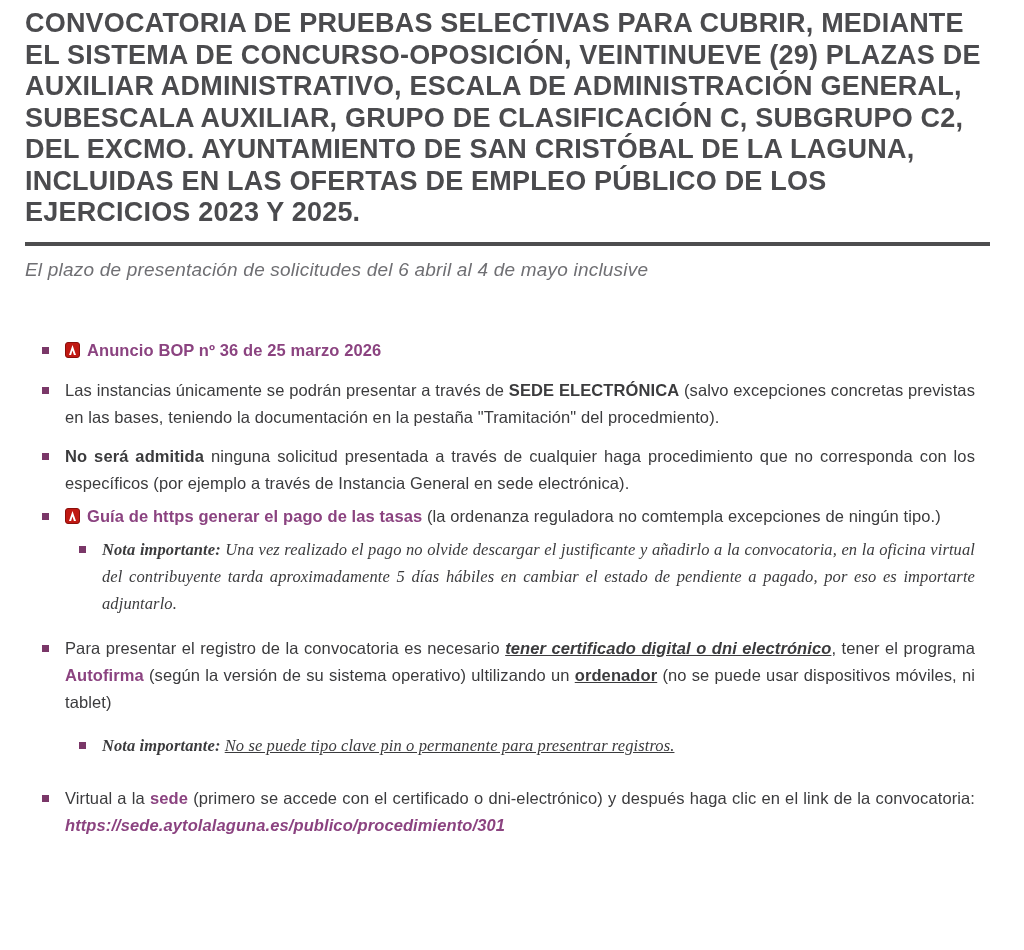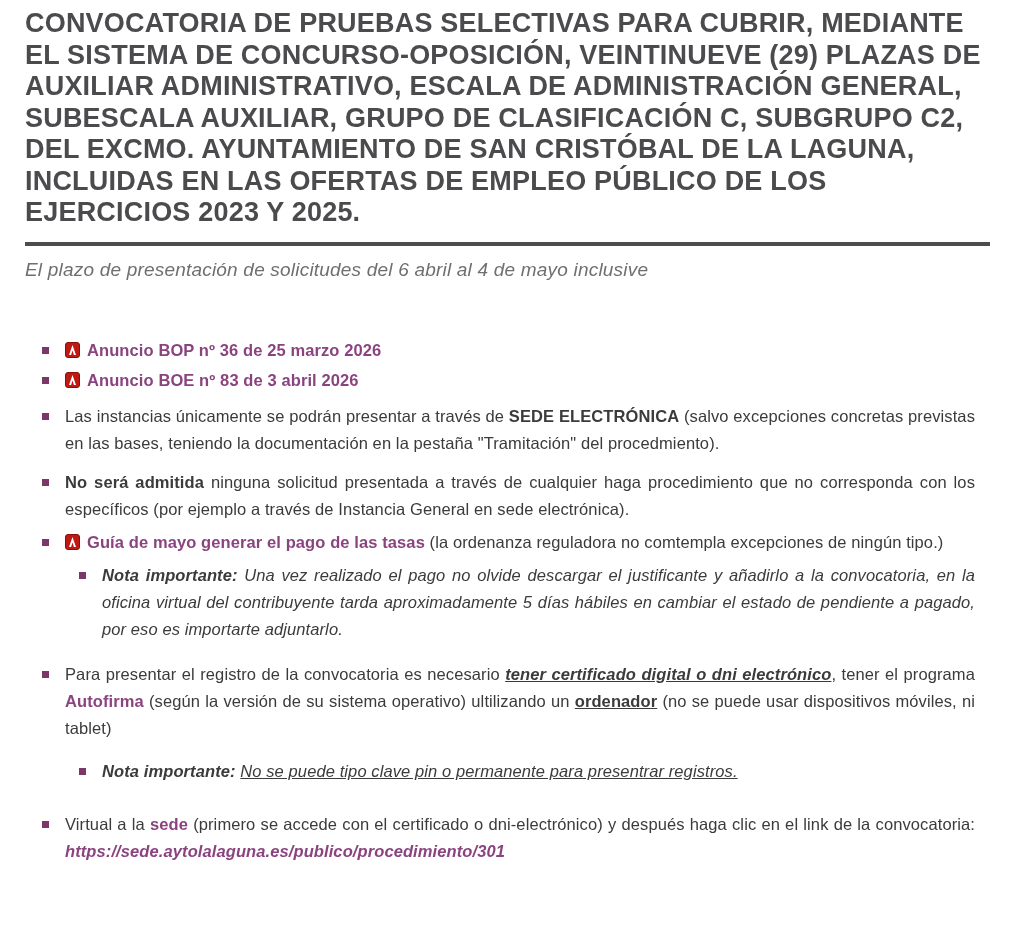--- a/index.html
+++ b/index.html
@@ -36,21 +36,21 @@
     font-style: italic;
     color: #6f6f73;
     letter-spacing: 0.2px;
   }
   .list {
     margin-top: 56px;
     padding-left: 17px;
     padding-right: 15px;
   }
   .li { display: flex; }
-  .li.nested { margin-left: 37px; }
+  .li.nested { margin-left: 37px; font-family: Liberation Serif, serif; }
   .bullet {
     flex: 0 0 auto;
     width: 7px; height: 7px;
     background: #7a3768;
     margin: 10px 16px 0 0;
   }
   .content {
     flex: 1;
     font-size: 16.5px;
     line-height: 27px;
@@ -80,57 +80,48 @@
 <main class="page">
 
   <h1 class="title">CONVOCATORIA DE PRUEBAS SELECTIVAS PARA CUBRIR, MEDIANTE EL SISTEMA DE CONCURSO-OPOSICIÓN, VEINTINUEVE (29) PLAZAS DE AUXILIAR ADMINISTRATIVO, ESCALA DE ADMINISTRACIÓN GENERAL, SUBESCALA AUXILIAR, GRUPO DE CLASIFICACIÓN C, SUBGRUPO C2, DEL EXCMO. AYUNTAMIENTO DE SAN CRISTÓBAL DE LA LAGUNA, INCLUIDAS EN LAS OFERTAS DE EMPLEO PÚBLICO DE LOS EJERCICIOS 2023 Y 2025.</h1>
 
   <hr class="rule">
 
   <p class="subtitle">El plazo de presentación de solicitudes del 6 abril al 4 de mayo inclusive</p>
 
   <section class="list">
 
-    <div class="li" style="margin-bottom:3px">
+    <div class="li" style="margin-bottom:13px">
       <span class="bullet"></span>
       <div class="content">
         <a class="link"><span class="pdficon"><svg width="15" height="16" viewBox="0 0 15 16">
                 <rect x="0.5" y="0.5" width="14" height="15" rx="2.5" fill="#c01812" stroke="#8a0f0b"></rect>
                 <polygon points="7.5,3 11,13 8.9,13 7.5,8.4 6.1,13 4,13" fill="#ffffff"></polygon>
               </svg></span><span>Anuncio BOP nº 36 de 25 marzo 2026</span></a>
       </div>
     </div>
 
-    <div class="li" style="margin-bottom:9px">
-      <span class="bullet"></span>
-      <div class="content">
-        <a class="link"><span class="pdficon"><svg width="15" height="16" viewBox="0 0 15 16">
-                <rect x="0.5" y="0.5" width="14" height="15" rx="2.5" fill="#c01812" stroke="#8a0f0b"></rect>
-                <polygon points="7.5,3 11,13 8.9,13 7.5,8.4 6.1,13 4,13" fill="#ffffff"></polygon>
-              </svg></span><span>Anuncio BOE nº 83 de 3 abril 2026</span></a>
-      </div>
-    </div>
 
     <div class="li" style="margin-bottom:12px">
       <span class="bullet"></span>
       <div class="content justify"><span>Las instancias únicamente se podrán presentar a través de </span><span class="b">SEDE ELECTRÓNICA</span><span> (salvo excepciones concretas previstas en las bases, teniendo la documentación en la pestaña "Tramitación" del procedmiento).</span></div>
     </div>
 
     <div class="li" style="margin-bottom:6px">
       <span class="bullet"></span>
       <div class="content justify"><span class="b">No será admitida</span><span> ninguna solicitud presentada a través de cualquier haga procedimiento que no corresponda con los específicos (por ejemplo a través de Instancia General en sede electrónica).</span></div>
     </div>
 
     <div class="li" style="margin-bottom:6px">
       <span class="bullet"></span>
       <div class="content">
         <a class="link"><span class="pdficon"><svg width="15" height="16" viewBox="0 0 15 16">
                 <rect x="0.5" y="0.5" width="14" height="15" rx="2.5" fill="#c01812" stroke="#8a0f0b"></rect>
                 <polygon points="7.5,3 11,13 8.9,13 7.5,8.4 6.1,13 4,13" fill="#ffffff"></polygon>
-              </svg></span><span>Guía de mayo generar el pago de las tasas</span></a><span> (la ordenanza reguladora no comtempla excepciones de ningún tipo.)</span>
+              </svg></span><span>Guía de https generar el pago de las tasas</span></a><span> (la ordenanza reguladora no comtempla excepciones de ningún tipo.)</span>
       </div>
     </div>
 
 
     <div class="li nested" style="margin-bottom:18px">
       <span class="bullet"></span>
       <div class="content justify i"><span class="b">Nota importante: </span><span>Una vez realizado el pago no olvide descargar el justificante y añadirlo a la convocatoria, en la oficina virtual del contribuyente tarda aproximadamente 5 días hábiles en cambiar el estado de pendiente a pagado, por eso es importarte adjuntarlo.</span></div>
     </div>
 
     <div class="li" style="margin-bottom:16px">

